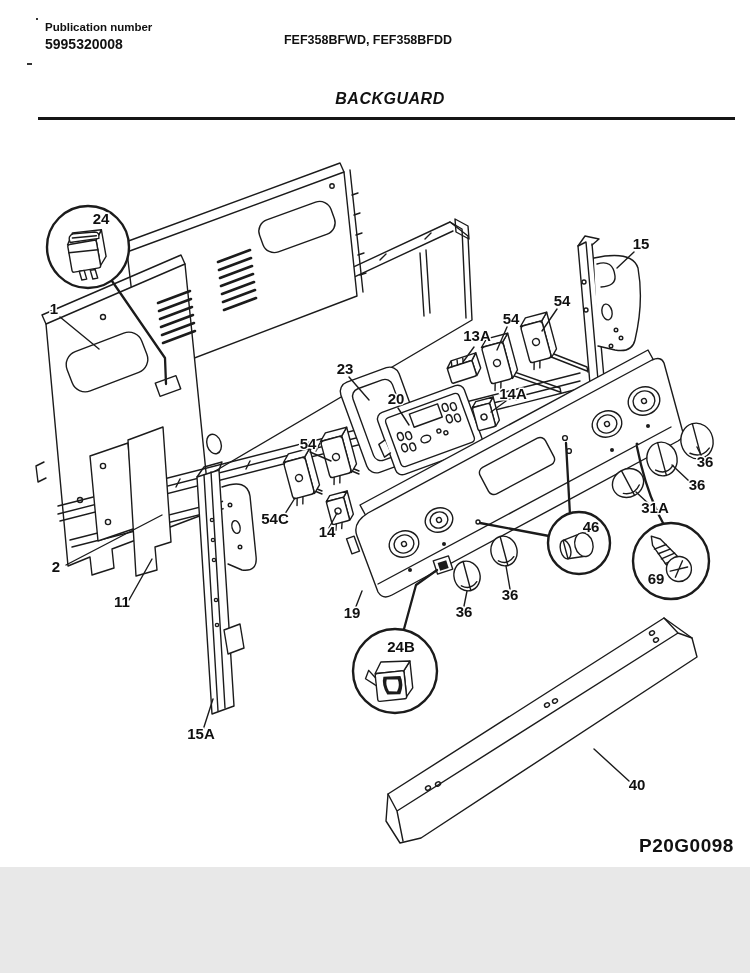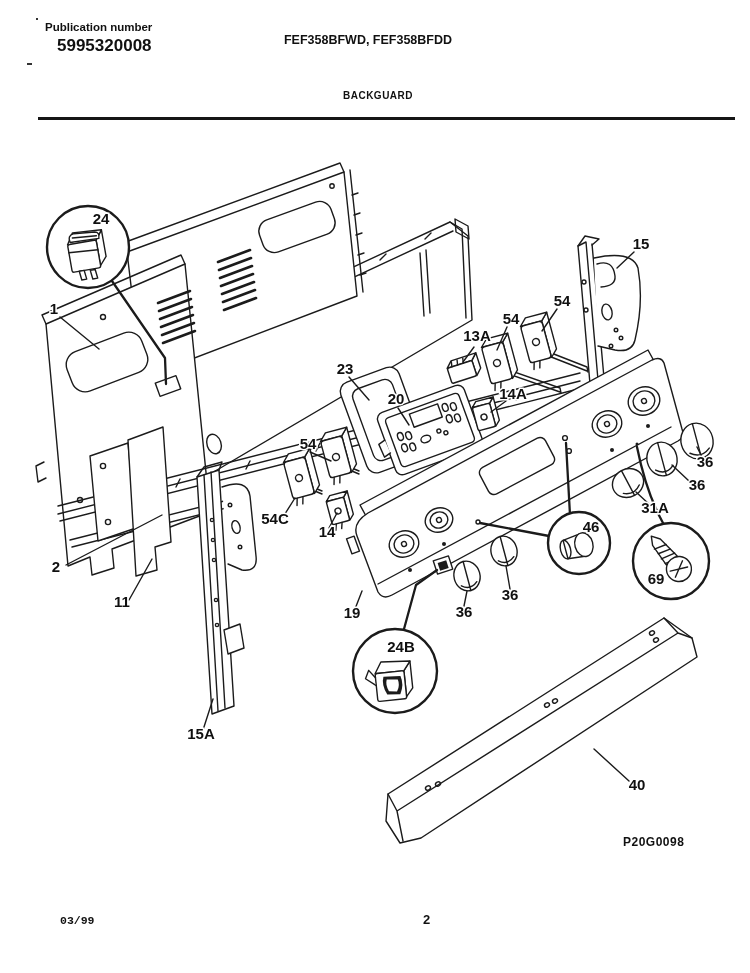--- a/index.html
+++ b/index.html
@@ -1,41 +1,41 @@
 <!DOCTYPE html>
 <html><head>
 <meta charset="utf-8">
 <style>
   html,body{margin:0;padding:0;background:#e8e8e8;}
-  .sheet{position:relative;width:750px;height:973px;background:#fff;overflow:hidden;
+  .sheet{position:relative;width:750px;height:867px;background:#fff;overflow:hidden;
          font-family:"Liberation Sans",sans-serif;color:#111;}
   .txt{position:absolute;white-space:nowrap;}
   .b{font-weight:bold;}
   .center{transform:translateX(-50%);}
   .rule{position:absolute;left:38px;top:117px;width:697px;height:2.5px;background:#161616;}
   .artifact{position:absolute;background:#333;}
   svg{position:absolute;left:0;top:0;}
   .callout{font:bold 15px "Liberation Sans",sans-serif;fill:#101010;text-anchor:middle;
            paint-order:stroke;stroke:#ffffff;stroke-width:3px;}
 </style>
 </head>
 <body>
 
 <div class="sheet">
 
   <div class="txt b" style="left:45px;top:21px;font-size:11.5px;">Publication number</div>
-  <div class="txt b" style="left:45px;top:36px;font-size:17px;margin-left:12px;">5995320008</div>
+  <div class="txt b" style="left:45px;top:36px;font-size:14px;">5995320008</div>
   <div class="txt b center" style="left:368px;top:33px;font-size:12.5px;">FEF358BFWD, FEF358BFDD</div>
-  <div class="txt b center" style="left:378px;top:90px;font-size:10px;letter-spacing:.5px;">BACKGUARD</div>
+  <div class="txt b center" style="left:390px;top:90px;font-size:16px;letter-spacing:.5px;font-style:italic;">BACKGUARD</div>
   <div class="rule"></div>
 
   <div class="artifact" style="left:36px;top:18px;width:2px;height:2px;"></div>
   <div class="artifact" style="left:27px;top:63px;width:5px;height:2px;"></div>
 
-  <div class="txt b" style="left:623px;top:835px;font-size:12px;letter-spacing:.5px;">P20G0098</div>
+  <div class="txt b" style="left:639px;top:835px;font-size:19px;letter-spacing:.5px;">P20G0098</div>
   <div class="txt b" style="left:60px;top:914px;font-size:11.5px;font-family:Liberation Mono, monospace;">03/99</div>
   <div class="txt b" style="left:423px;top:912px;font-size:13px;">2</div>
 
   <svg width="750" height="973" viewBox="0 0 750 973">
   <g stroke="#1b1b1b" fill="none" stroke-width="1.4" stroke-linejoin="round" stroke-linecap="round">
 
     <g>
       <path fill="#fff" d="M143,365 L450,222 L468,236 L472,320 L200,480 L146,420 Z"></path>
       <path d="M146,374 L453,231"></path>
       <path d="M450,222 L462,229 L466,318"></path>

